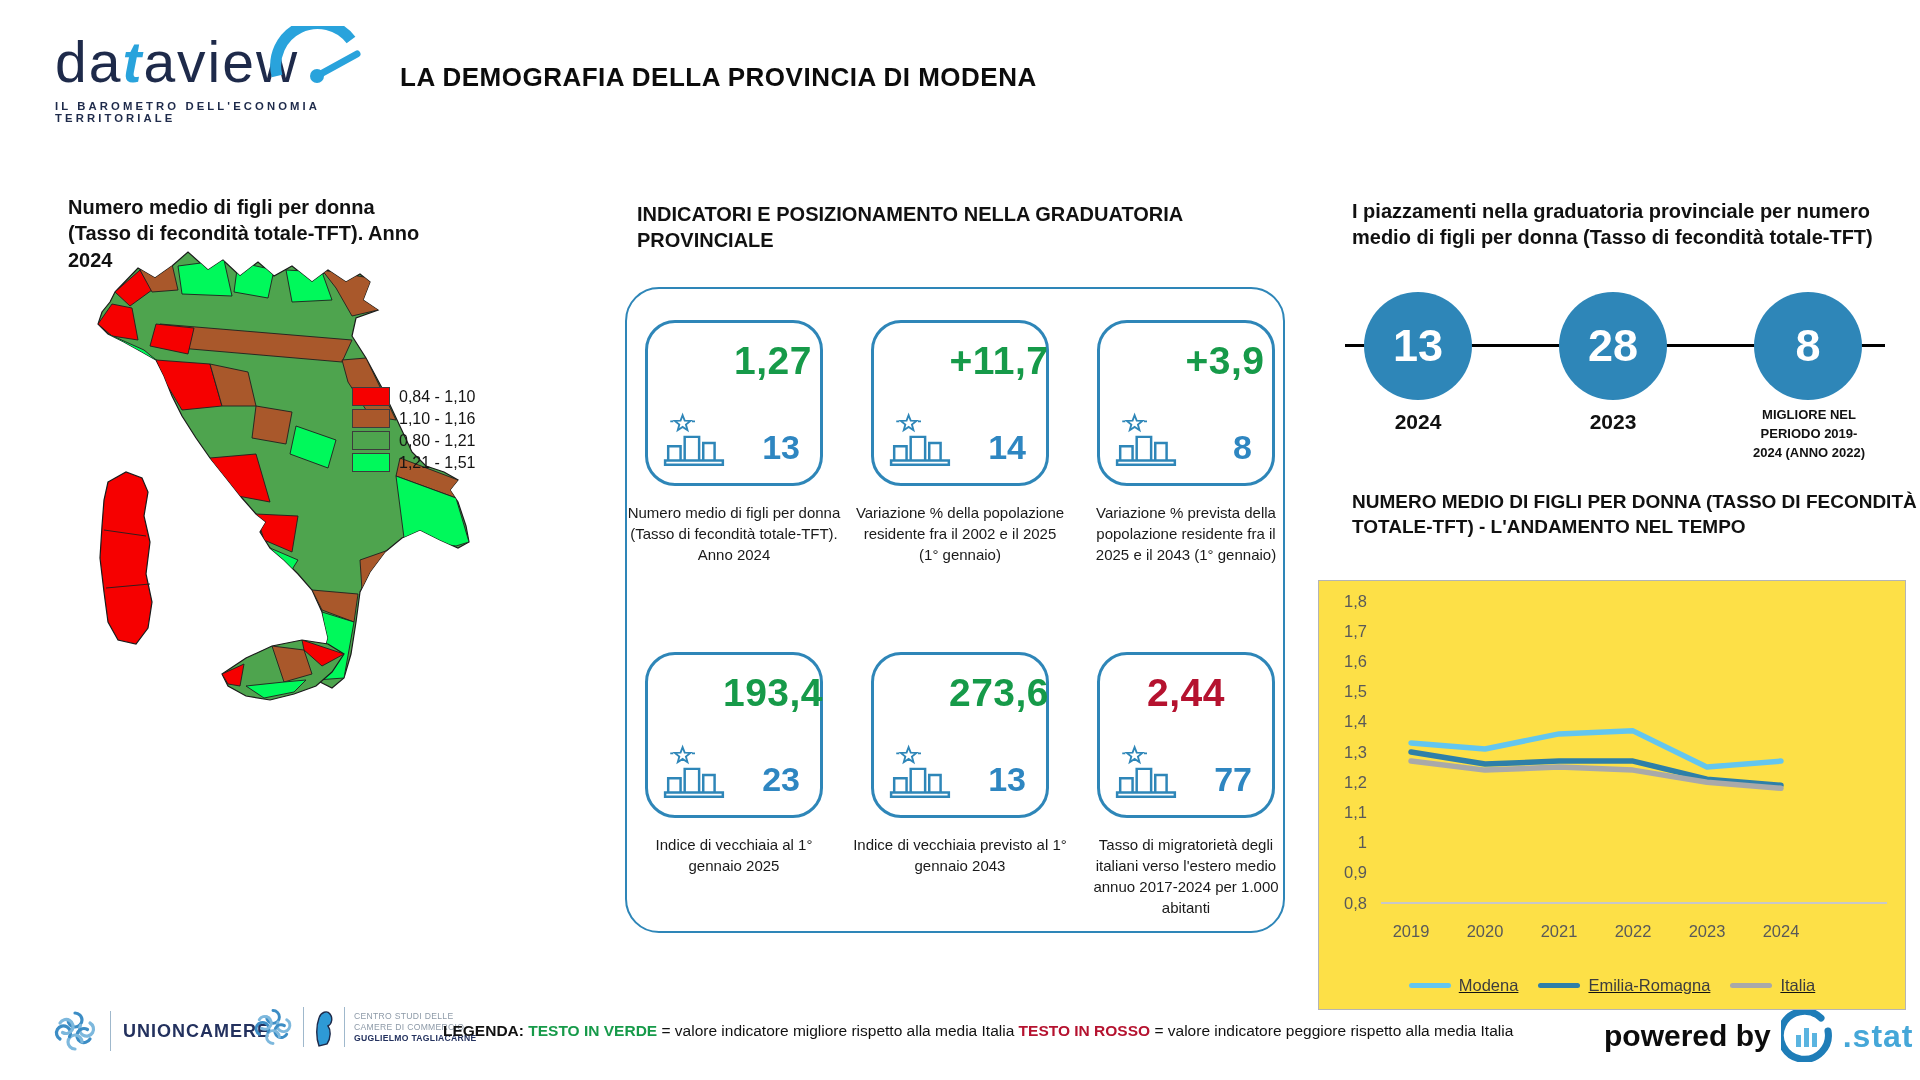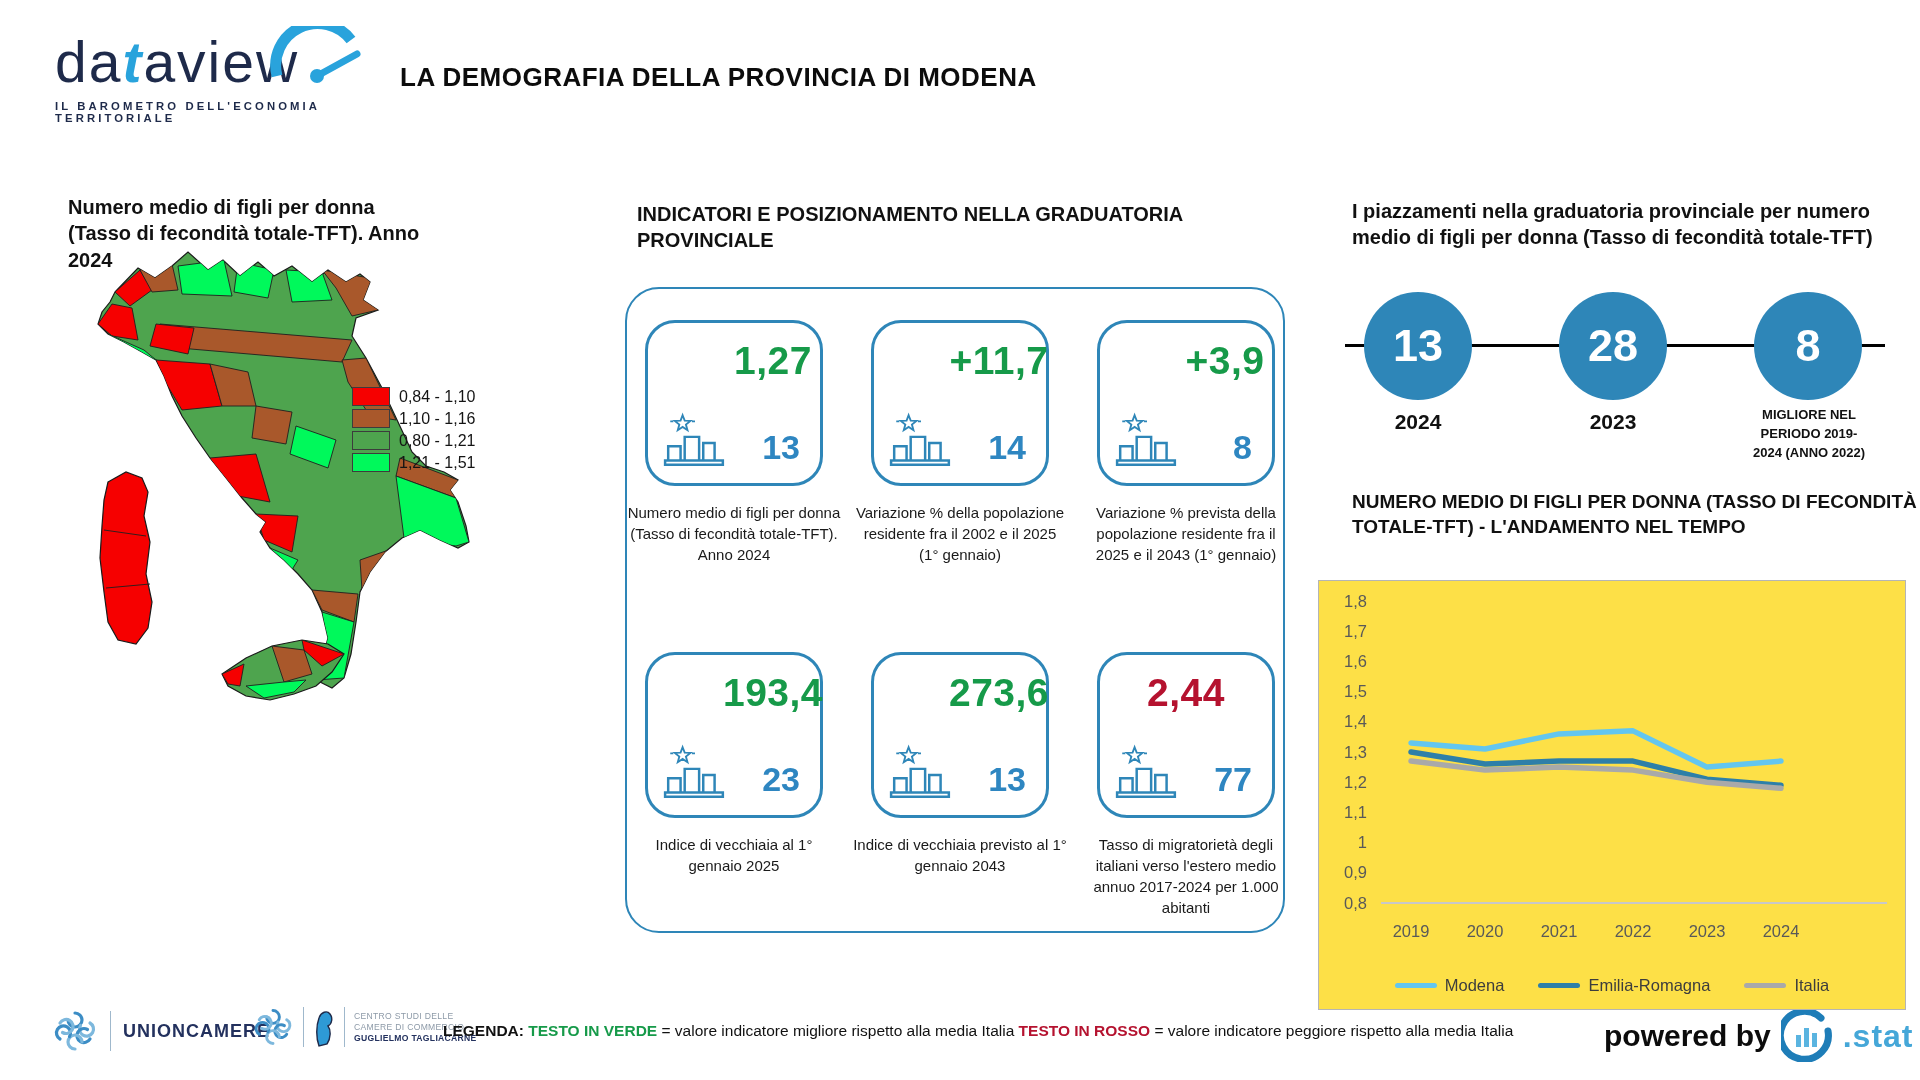--- a/index.html
+++ b/index.html
@@ -44,21 +44,21 @@
                display:flex;align-items:center;justify-content:center;color:#fff;font-size:45px;font-weight:800;}
   .rank-label{position:absolute;text-align:center;font-weight:700;color:#111;}
   .rank-label.big{font-size:21px;}
   .rank-label.small{font-size:13px;line-height:1.45;}
 
   
   #trend-title{left:1352px;top:489px;width:565px;font-size:19px;}
   #chart-box{left:1318px;top:556px;width:588px;height:430px;border:1px solid #b5b5b5;box-sizing:border-box;background:#fde047;margin-top:24px;}
   #trend-svg{position:absolute;left:0;top:4px;width:586px;height:382px;}
   .ytick,.xtick{font-family:"Liberation Sans",sans-serif;font-size:16.5px;fill:#595959;}
-  #chart-legend{position:absolute;left:0;bottom:14px;width:100%;display:flex;justify-content:center;gap:34px;}
+  #chart-legend{position:absolute;left:0;bottom:14px;width:100%;display:flex;justify-content:center;gap:20px;text-decoration:underline;}
   .leg-item{display:flex;align-items:center;gap:8px;font-size:16.5px;color:#3d3d3d;}
   .leg-line{display:inline-block;width:42px;height:5px;border-radius:3px;}
 
   
   #uc-logo{left:52px;top:1008px;display:flex;align-items:center;gap:12px;}
   .v-div{width:1px;height:40px;background:#9fb8cc;}
   #uc-name{font-size:18px;font-weight:700;color:#23315e;letter-spacing:1px;}
   #tg-logo{left:252px;top:1006px;display:flex;align-items:center;gap:9px;}
   .tg-lines{display:flex;flex-direction:column;gap:1px;}
   .tg-line{font-size:8.6px;color:#8d9aa8;letter-spacing:.3px;}

